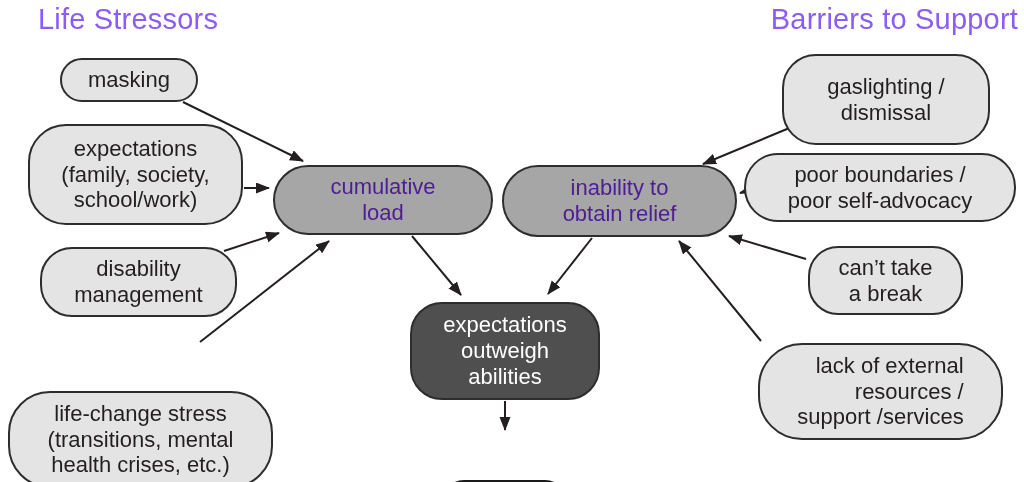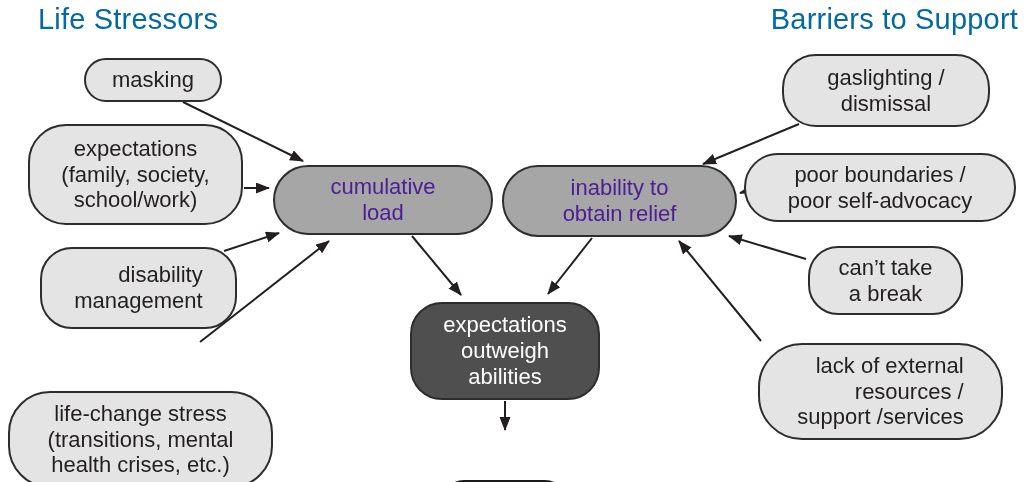--- a/index.html
+++ b/index.html
@@ -6,21 +6,21 @@
   #canvas{
     position:relative;
     width:1024px;height:482px;
     background:#ffffff;
     font-family:"Liberation Sans","DejaVu Sans",sans-serif;
     overflow:hidden;
   }
   .heading{
     position:absolute;
     font-size:29px;
-    color:#0369a1;
+    color:#8b5cf6;
     letter-spacing:0.2px;
     white-space:nowrap;
   }
   .node{
     position:absolute;
     display:flex;
     align-items:center;
     justify-content:center;
     text-align:center;
     white-space:pre-line;
@@ -60,36 +60,36 @@
     <line x1="806" y1="259" x2="729" y2="236" marker-end="url(#arrow)"></line>
     <line x1="761" y1="341" x2="679" y2="241" marker-end="url(#arrow)"></line>
     <line x1="412" y1="236" x2="461" y2="295" marker-end="url(#arrow)"></line>
     <line x1="592" y1="238" x2="548" y2="294" marker-end="url(#arrow)"></line>
     <line x1="505" y1="401" x2="505" y2="430" marker-end="url(#arrow)"></line>
   </svg>
 
   <div class="heading" style="left:38px;top:3px;">Life Stressors</div>
   <div class="heading" style="right:6px;top:3px;text-align:right;">Barriers to Support</div>
 
-  <div class="node light" style="left:84px;top:58px;width:138px;height:44px;border-radius:22px;">masking</div>
+  <div class="node light" style="left:60px;top:58px;width:138px;height:44px;border-radius:22px;">masking</div>
   <div class="node light" style="left:28px;top:124px;width:215px;height:101px;border-radius:38px;">expectations
 (family, society,
 school/work)</div>
-  <div class="node light" style="left:40px;top:247px;width:197px;height:82px;border-radius:32px;text-align:right;">disability
+  <div class="node light" style="left:40px;top:247px;width:197px;height:70px;border-radius:32px;">disability
 management</div>
   <div class="node light" style="left:8px;top:343px;width:265px;height:97px;border-radius:42px;margin-top:48px;">life-change stress
 (transitions, mental
 health crises, etc.)</div>
 
   <div class="node mid" style="left:273px;top:165px;width:220px;height:70px;border-radius:35px;">cumulative
 load</div>
   <div class="node mid" style="left:502px;top:165px;width:235px;height:72px;border-radius:36px;">inability to
 obtain relief</div>
 
-  <div class="node light" style="left:782px;top:54px;width:208px;height:73px;border-radius:34px;">gaslighting /
+  <div class="node light" style="left:782px;top:54px;width:208px;height:91px;border-radius:34px;">gaslighting /
 dismissal</div>
   <div class="node light" style="left:744px;top:153px;width:272px;height:69px;border-radius:34px;">poor boundaries /
 poor self-advocacy</div>
   <div class="node light" style="left:808px;top:246px;width:155px;height:69px;border-radius:30px;text-align:center;">can’t take
 a break</div>
   <div class="node light" style="left:758px;top:343px;width:245px;height:97px;border-radius:44px;text-align:right;">lack of external
 resources /
 support /services</div>
 
   <div class="node dark" style="left:410px;top:302px;width:190px;height:98px;border-radius:32px;">expectations

